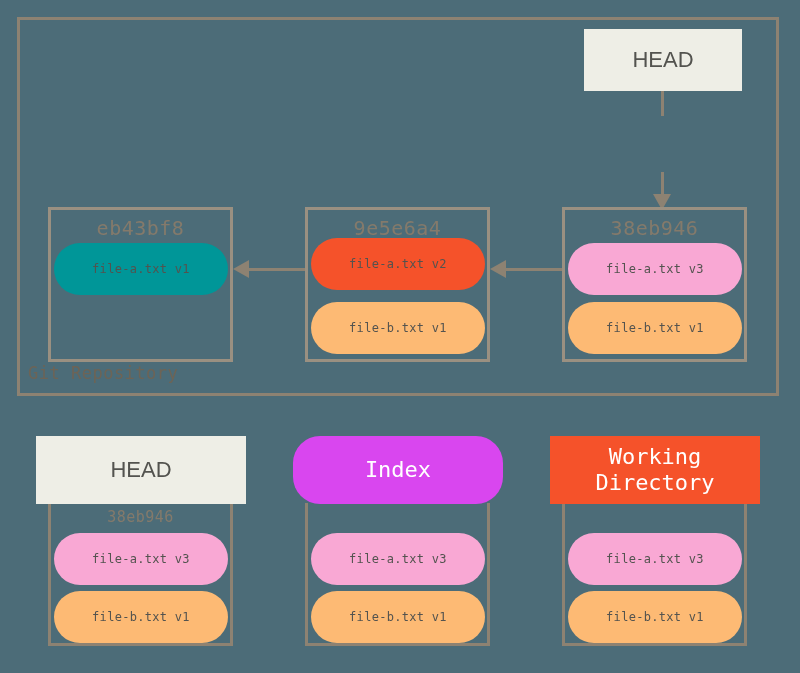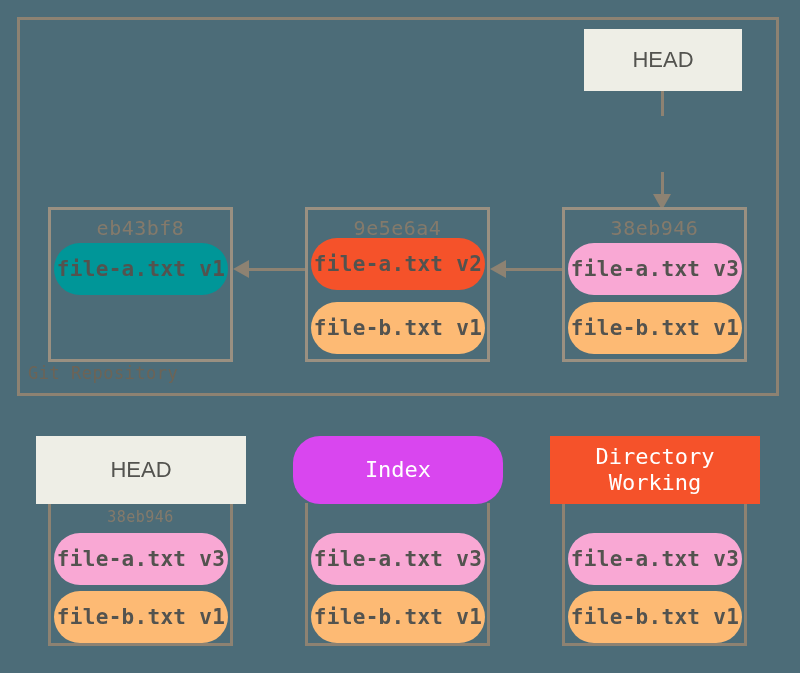--- a/index.html
+++ b/index.html
@@ -62,25 +62,24 @@
     letter-spacing: 0.5px;
   }
 
   
   .pill {
     position: absolute;
     border-radius: 26px;
     display: flex;
     align-items: center;
     justify-content: center;
-    font-size: 21px;
+    font-size: 12px;
     letter-spacing: 0.3px;
     box-sizing: border-box;
     white-space: nowrap;
-    font-weight: bold;
   }
   .pill-teal   { background: #009698; color: #53534f; }
   .pill-red    { background: #f5522a; color: #53534f; }
   .pill-gold   { background: #f9a8d4; color: #53534f; }
   .pill-cream  { background: #fdba74; color: #53534f; text-align: right; }
 
   
   .box {
     position: absolute;
     display: flex;
@@ -202,22 +201,22 @@
   </div>
   <div class="pill pill-gold" style="left:311px; top:533px; width:174px; height:52px;">
     <span>file-a.txt v3</span>
   </div>
   <div class="pill pill-cream" style="left:311px; top:591px; width:174px; height:52px;">
     <span>file-b.txt v1</span>
   </div>
 
   <div class="rail" style="left:562px; top:503px; width:185px; height:143px;"></div>
   <div class="box box-red" style="left:550px; top:436px; width:210px; height:68px; font-size:22px; flex-direction:column;">
+    <span>Working</span>
     <span>Directory</span>
-    <span>Working</span>
   </div>
   <div class="pill pill-gold" style="left:568px; top:533px; width:174px; height:52px;">
     <span>file-a.txt v3</span>
   </div>
   <div class="pill pill-cream" style="left:568px; top:591px; width:174px; height:52px;">
     <span>file-b.txt v1</span>
   </div>
 
 </div>
 

